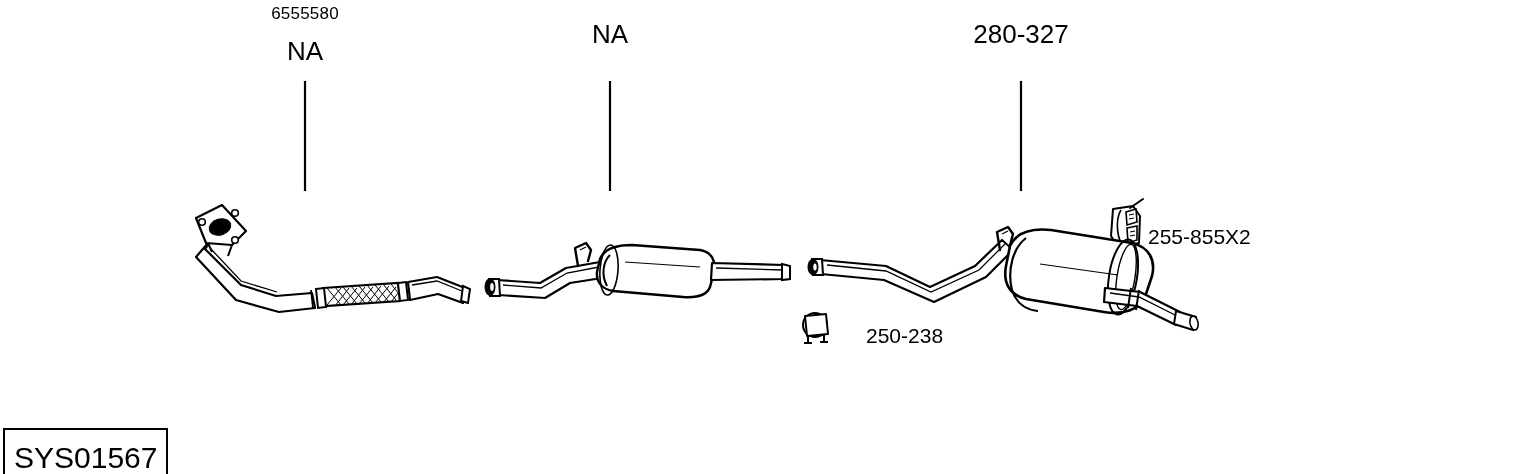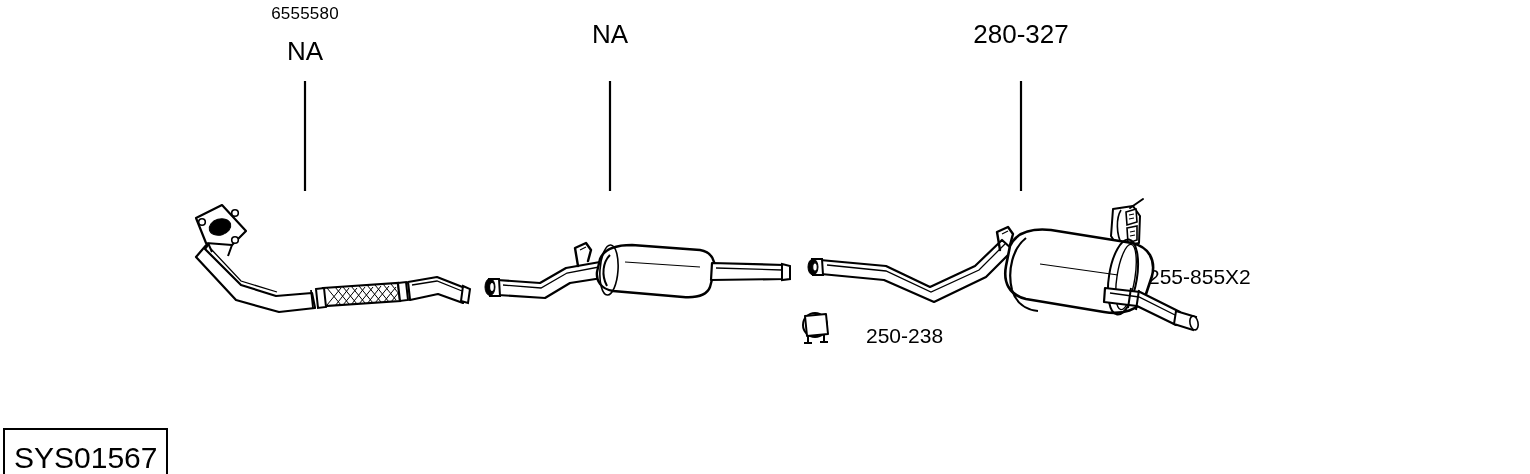--- a/index.html
+++ b/index.html
@@ -73,21 +73,21 @@
   <div class="label-group" style="left:510px; top:5px; width:200px;">
     <div class="part-code">NA</div>
   </div>
 
   <div class="label-group" style="left:921px; top:5px; width:200px;">
     <div class="part-code">280-327</div>
   </div>
 
   <div class="accessory-label" style="left:837px; top:325px;margin-left:29px;">250-238</div>
 
-  <div class="accessory-label" style="left:1148px; top:226px;margin-top:40px;">255-855X2</div>
+  <div class="accessory-label" style="left:1148px; top:226px;">255-855X2</div>
 
   <div id="system-code-box">
     <div id="system-code-text">SYS01567</div>
   </div>
 
   <svg class="art" viewBox="0 0 1530 474">
 
     <g>
       <line class="ln" x1="305" y1="81" x2="305" y2="191" stroke-width="2.2"></line>
       <line class="ln" x1="610" y1="81" x2="610" y2="191" stroke-width="2.2"></line>

